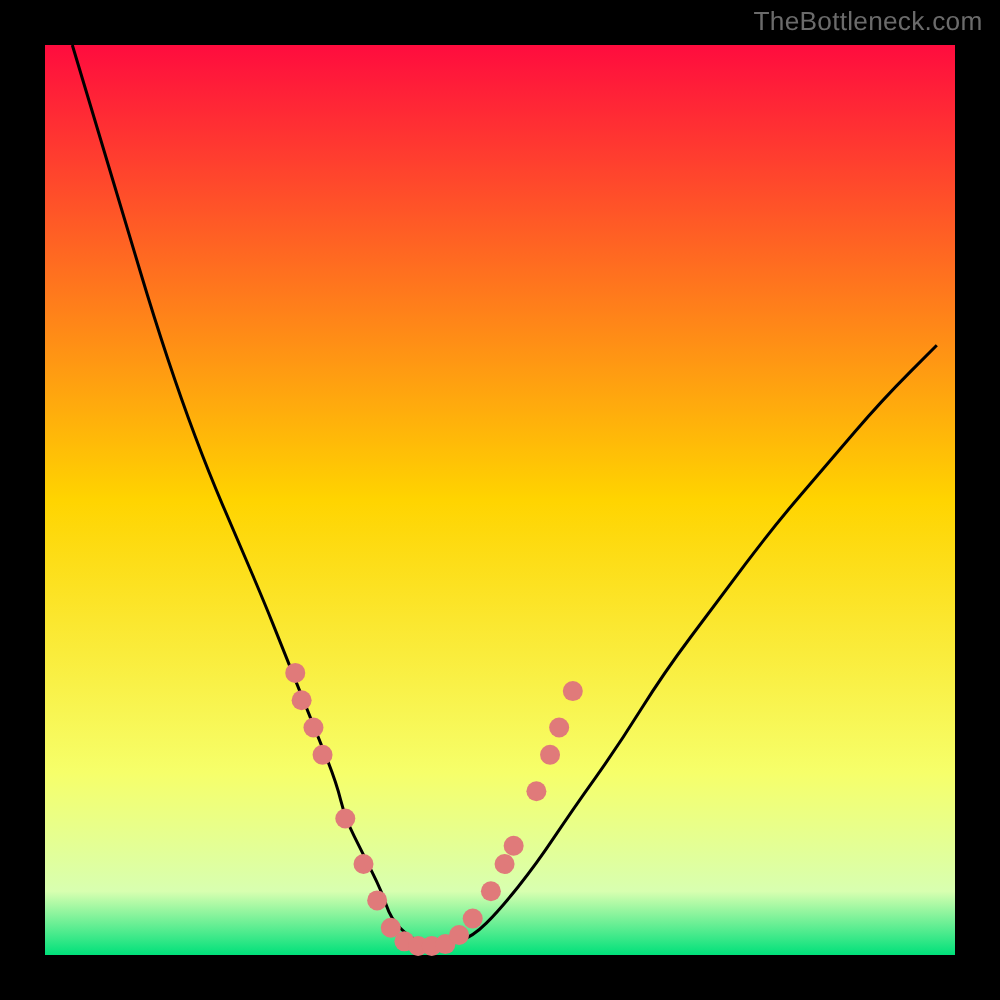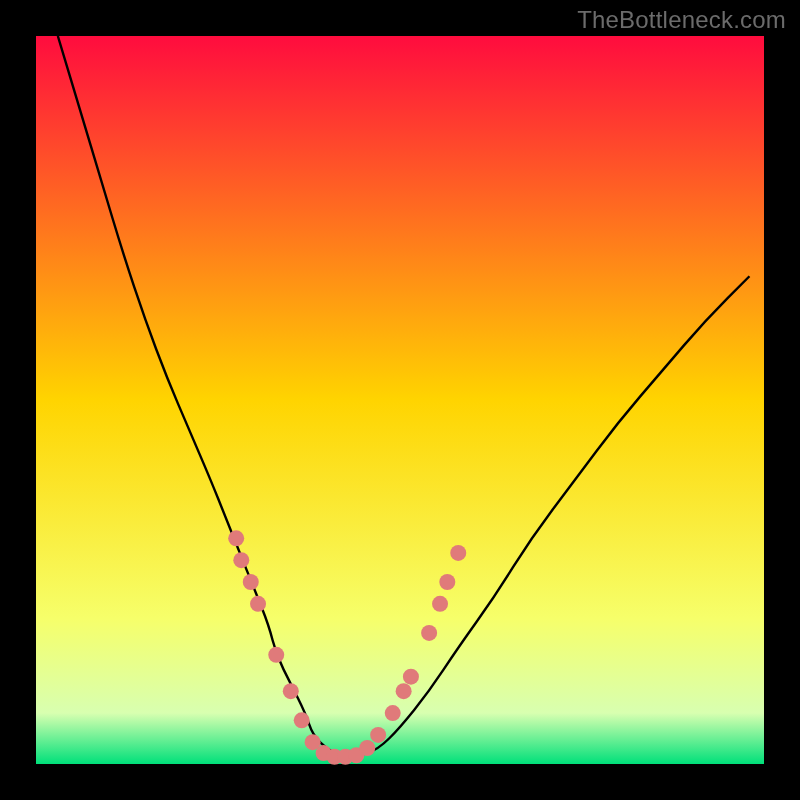--- a/index.html
+++ b/index.html
@@ -17,21 +17,21 @@
     height: 800px;
   }
   svg {
     display: block;
   }
   .attribution {
     position: absolute;
     top: 6px;
     right: 14px;
     color: #6b6b6b;
-    font-size: 24px;
+    font-size: 21px;
     letter-spacing: 0.2px;
     user-select: none;
   }
 </style>
 </head>
 <body>
 
 <div class="canvas-wrap">
 
   <svg width="800" height="800" viewBox="0 0 800 800">

